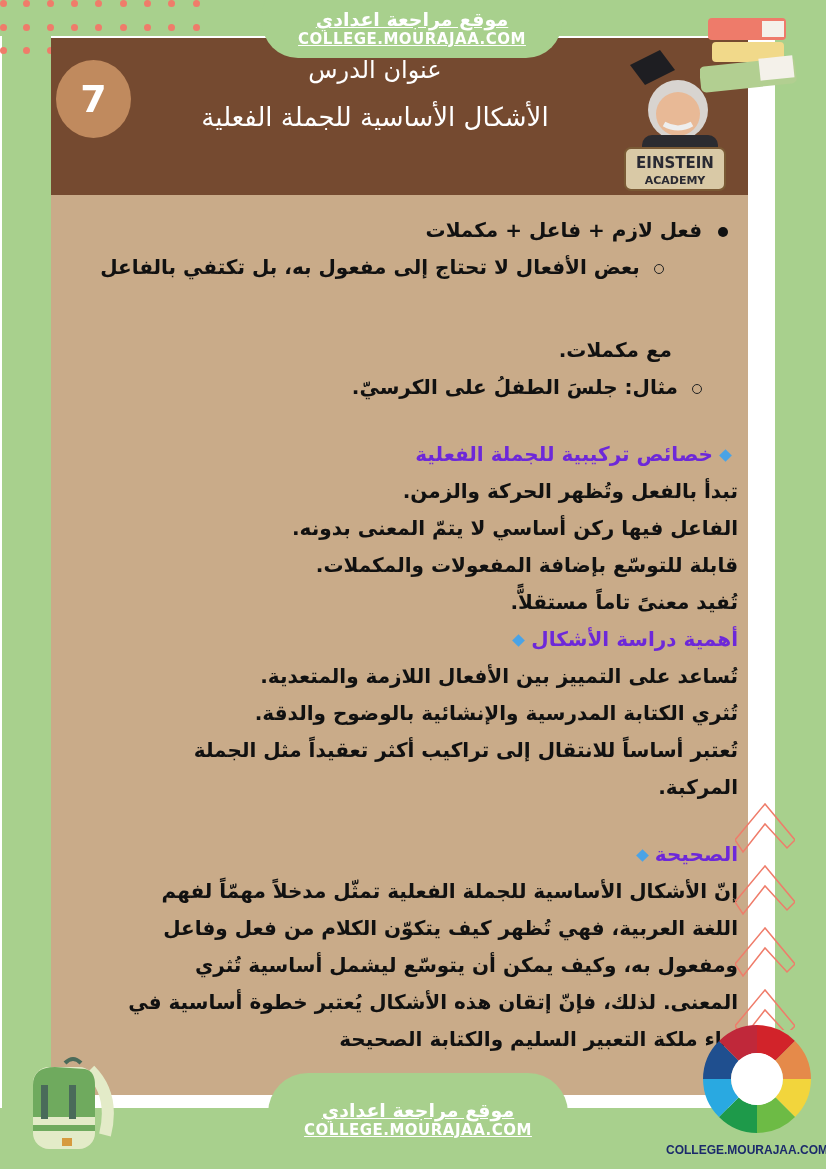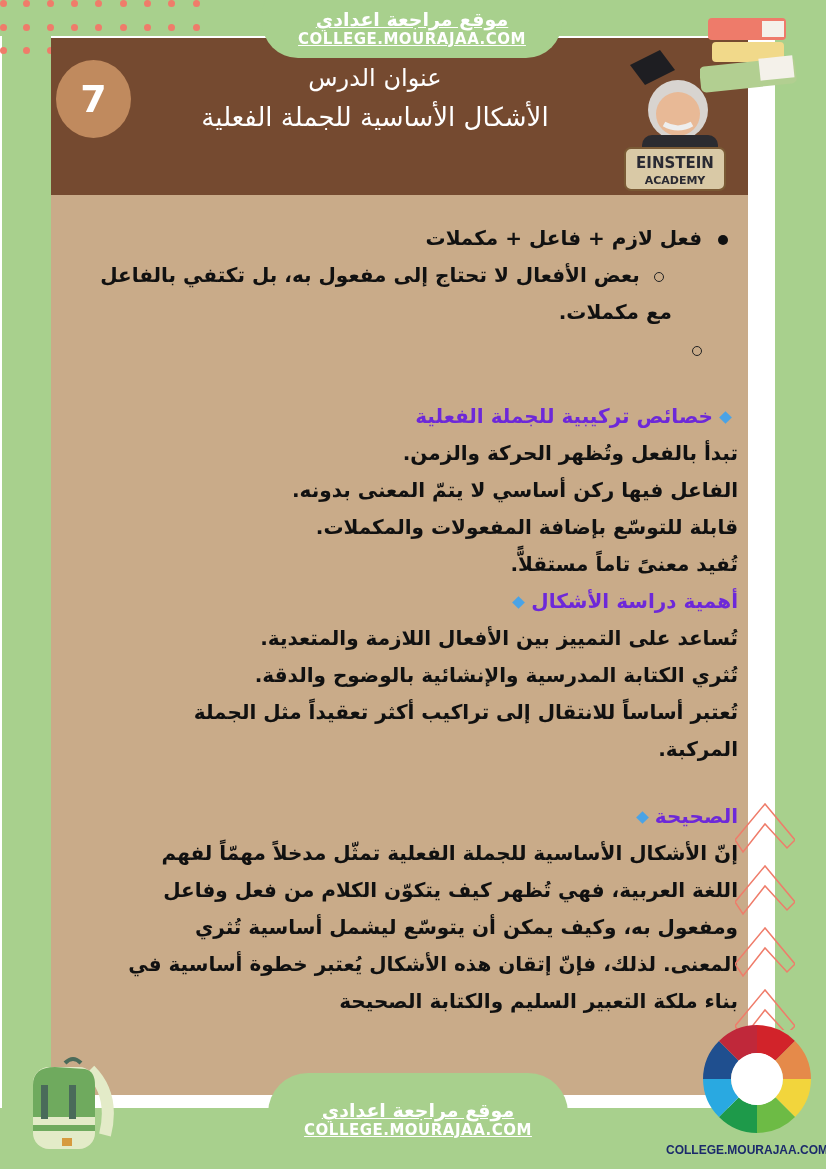--- a/index.html
+++ b/index.html
@@ -8,41 +8,41 @@
   .white-frame { position:absolute; left:0; top:36px; width:775px; height:1073px; background:#ffffff; }
   .green-left { position:absolute; left:2px; top:36px; width:49px; height:1073px; background:#a8d08d; }
   .green-bottom { position:absolute; left:0; top:1108px; width:826px; height:61px; background:#a8d08d; }
   .dots { position:absolute; left:0; top:0; width:200px; height:60px; }
   .dot { position:absolute; width:7px; height:7px; border-radius:50%; background:#ef7c6a; }
 
   .header { position:absolute; left:51px; top:38px; width:697px; height:157px; background:#754a30; }
   .lesson-num { position:absolute; left:56px; top:60px; width:75px; height:78px; border-radius:50%;
                 background:#c08a5e; color:#fff; font-weight:bold; font-size:38px;
                 display:flex; align-items:center; justify-content:center; }
-  .title-label { position:absolute; left:180px; width:390px; top:64px; text-align:center; color:#fff;
+  .title-label { position:absolute; left:180px; width:390px; top:56px; text-align:center; color:#fff;
                  font-size:24px; direction:rtl; }
   .title-main { position:absolute; left:150px; width:450px; top:102px; text-align:center; color:#fff;
                 font-size:26px; direction:rtl; }
 
   .body { position:absolute; left:51px; top:195px; width:697px; height:900px; background:#c9ab89; }
 
   .tab { position:absolute; background:#a8d08d; border-radius:36px; text-align:center; color:#fff; }
   .tab-top { left:262px; top:-20px; width:300px; height:78px; }
   .tab-bottom { left:268px; top:1073px; width:300px; height:110px; border-radius:40px 40px 0 0; }
   .tab .l1 { font-size:19px; font-weight:bold; text-decoration:underline; direction:rtl; }
   .tab .l2 { font-size:15px; font-weight:bold; text-decoration:underline; letter-spacing:0.5px; }
   .tab-top .l1 { margin-top:28px; }
   .tab-bottom .l1 { margin-top:26px; }
 
-  .content { position:absolute; left:62px; top:220px; width:676px; direction:rtl; color:#111;
+  .content { position:absolute; left:62px; top:212px; width:676px; direction:rtl; color:#111;
              font-size:20px; font-weight:bold; }
   .line { height:37px; line-height:37px; white-space:nowrap; }
   .bullet { display:inline-block; width:10px; height:10px; border-radius:50%; background:#111; margin:0 10px 0 16px; vertical-align:middle; }
   .subbullet { display:inline-block; width:8px; height:8px; border-radius:50%; border:1.5px solid #222; margin:0 36px 0 14px; vertical-align:middle; }
-  .indent2 { padding-right:66px; }
+  .indent2 { padding-right:66px;margin-top:46px; }
   .heading { color:#6d28d9; }
   .diamond { display:inline-block; width:9px; height:9px; background:#4aa3e6; transform:rotate(45deg); margin:0 8px; vertical-align:middle; }
   .gap { height:30px; }
 
   .chevrons { position:absolute; left:735px; top:790px; width:60px; height:240px; }
   .books { position:absolute; left:700px; top:12px; width:100px; height:85px; }
   .einstein { position:absolute; left:620px; top:40px; width:110px; height:155px; }
   .backpack { position:absolute; left:15px; top:1055px; width:100px; height:100px; }
   .wheel { position:absolute; left:695px; top:1022px; width:125px; height:115px; }
   .wheel-label { position:absolute; left:666px; top:1143px; width:150px; text-align:center;
@@ -117,21 +117,21 @@
 
 <div class="content">
   <div class="line">
     <span class="bullet"></span><span>فعل لازم + فاعل + مكملات</span>
   </div>
   <div class="line" style="margin-right:0;text-align:center;">
     <span class="subbullet"></span><span>بعض الأفعال لا تحتاج إلى مفعول به، بل تكتفي بالفاعل</span>
   </div>
   <div class="line indent2">مع مكملات.</div>
   <div class="line">
-    <span class="subbullet"></span>
+    <span class="subbullet"></span><span>مثال: جلسَ الطفلُ على الكرسيّ.</span>
   </div>
   <div class="gap"></div>
 
   <div class="line heading">
     <span class="diamond"></span><span>خصائص تركيبية للجملة الفعلية</span>
   </div>
   <div class="line">تبدأ بالفعل وتُظهر الحركة والزمن.</div>
   <div class="line">الفاعل فيها ركن أساسي لا يتمّ المعنى بدونه.</div>
   <div class="line">قابلة للتوسّع بإضافة المفعولات والمكملات.</div>
   <div class="line">تُفيد معنىً تاماً مستقلاًّ.</div>

